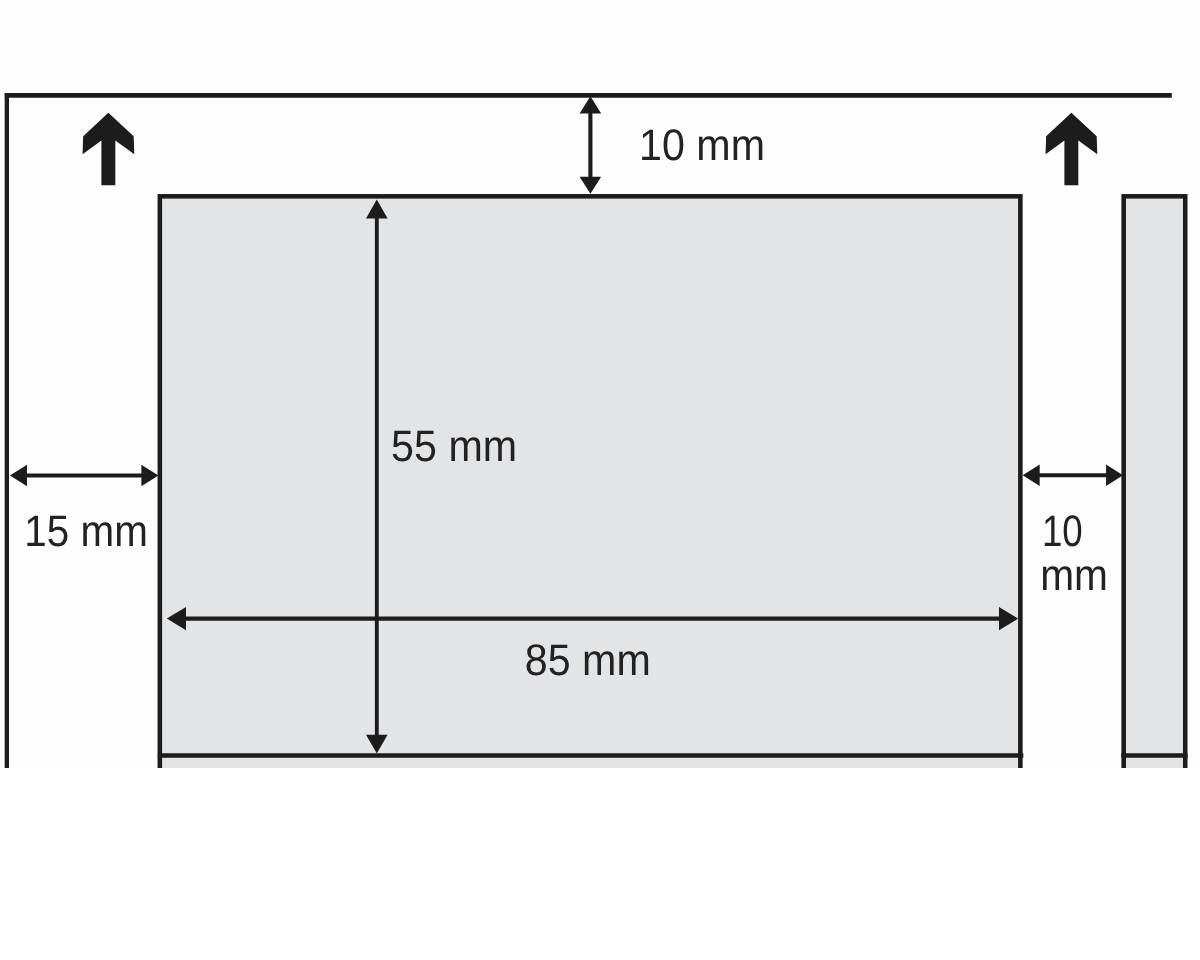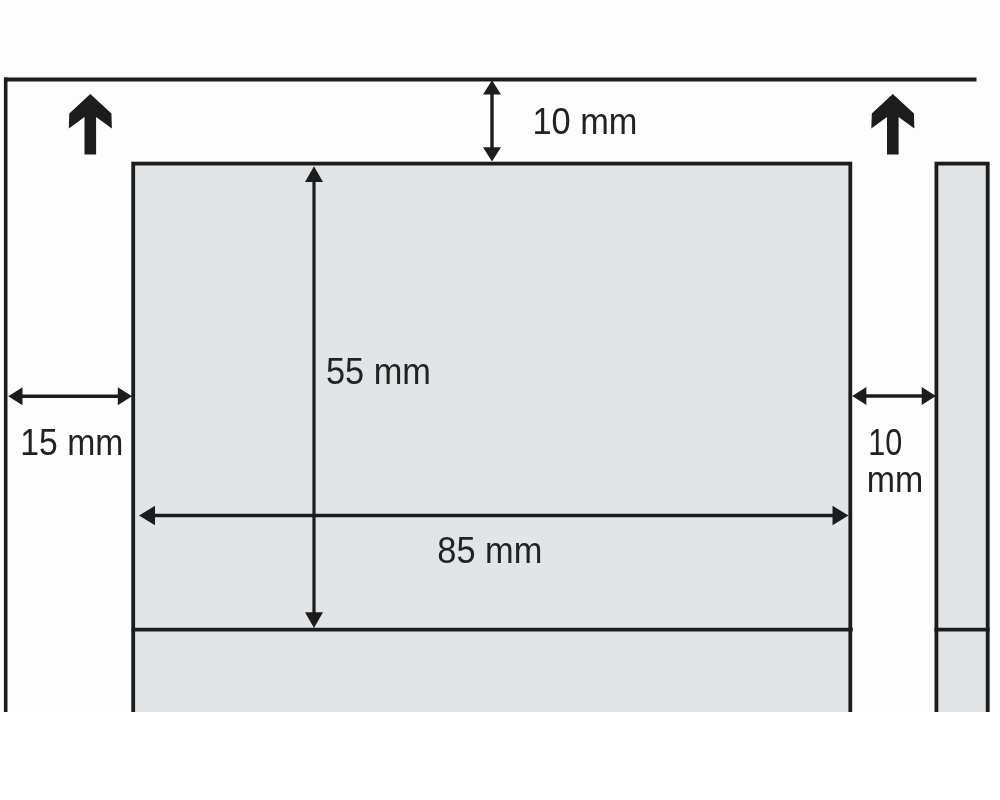--- a/index.html
+++ b/index.html
@@ -1,16 +1,16 @@
 <!DOCTYPE html>
 <html><head>
 <meta charset="utf-8">
 <style>
   html,body{margin:0;padding:0;background:#ffffff;}
-  .page{position:relative;width:1000px;height:712px;background:#fdfdfd;overflow:hidden;
+  .page{position:relative;width:1000px;height:640px;background:#fdfdfd;overflow:hidden;
         font-family:"Liberation Sans", sans-serif;}
   svg{display:block;}
   text{font-family:"Liberation Sans", sans-serif;fill:#222222;}
 </style>
 </head>
 <body>
 
 <div class="page">
 <svg width="1000" height="800" viewBox="0 0 1000 800">
 

